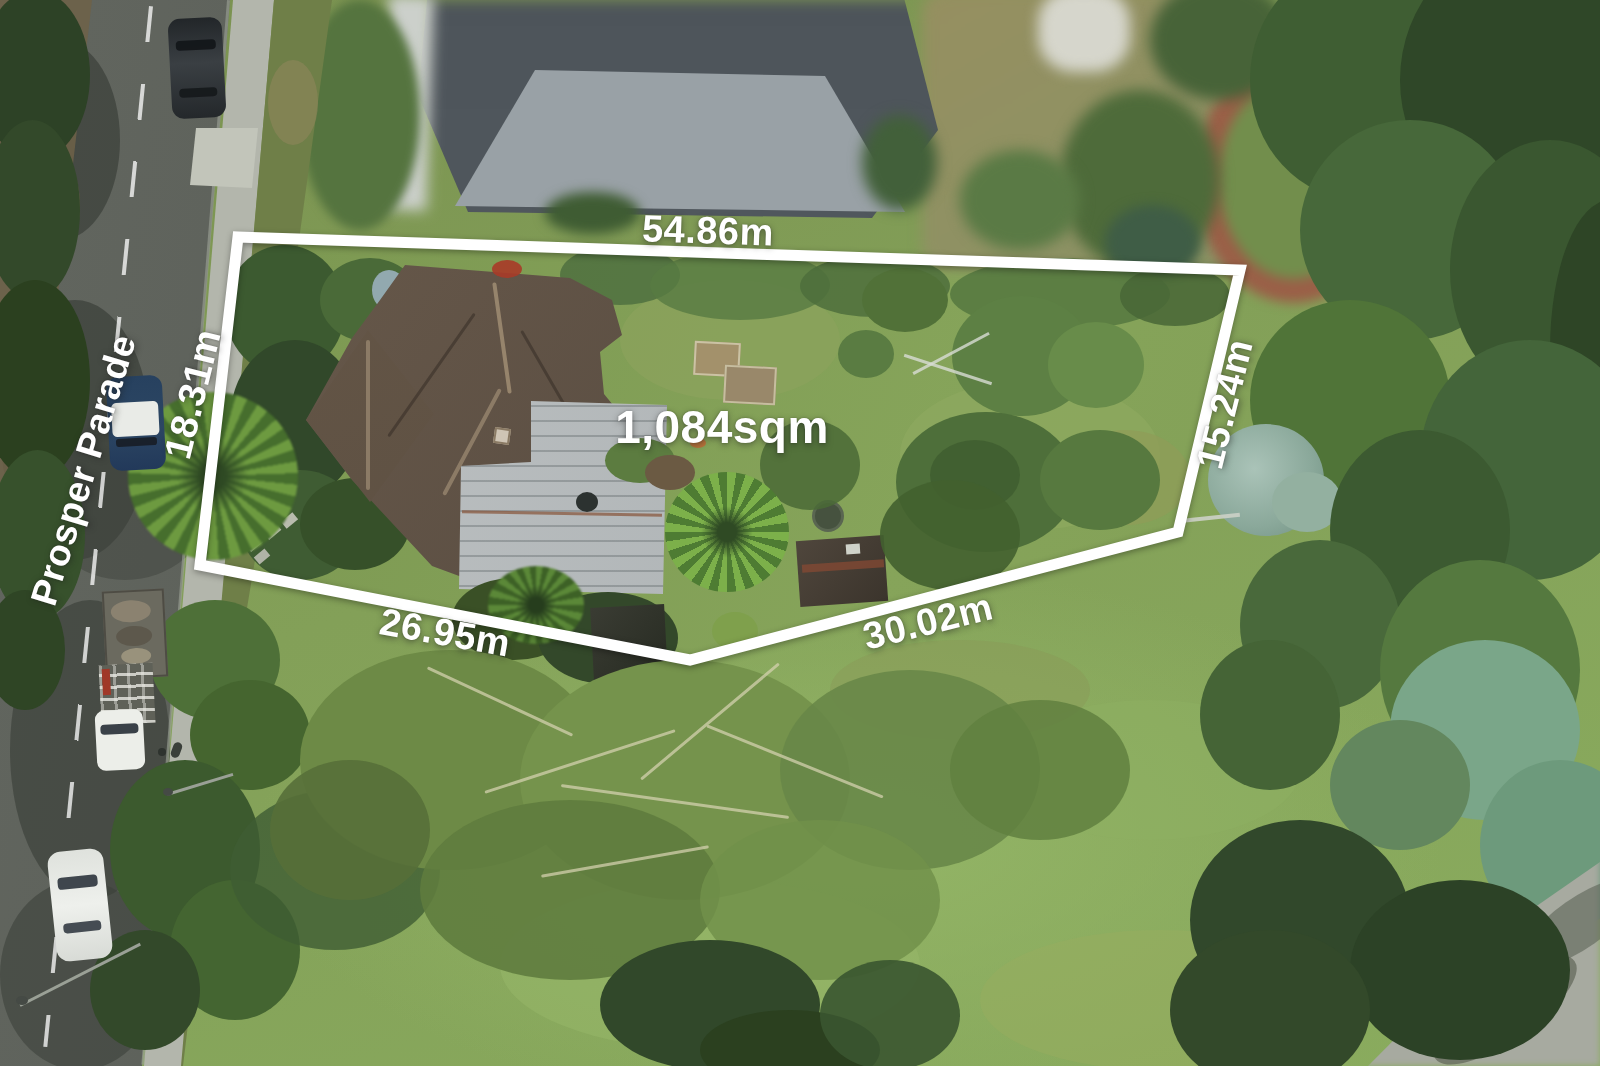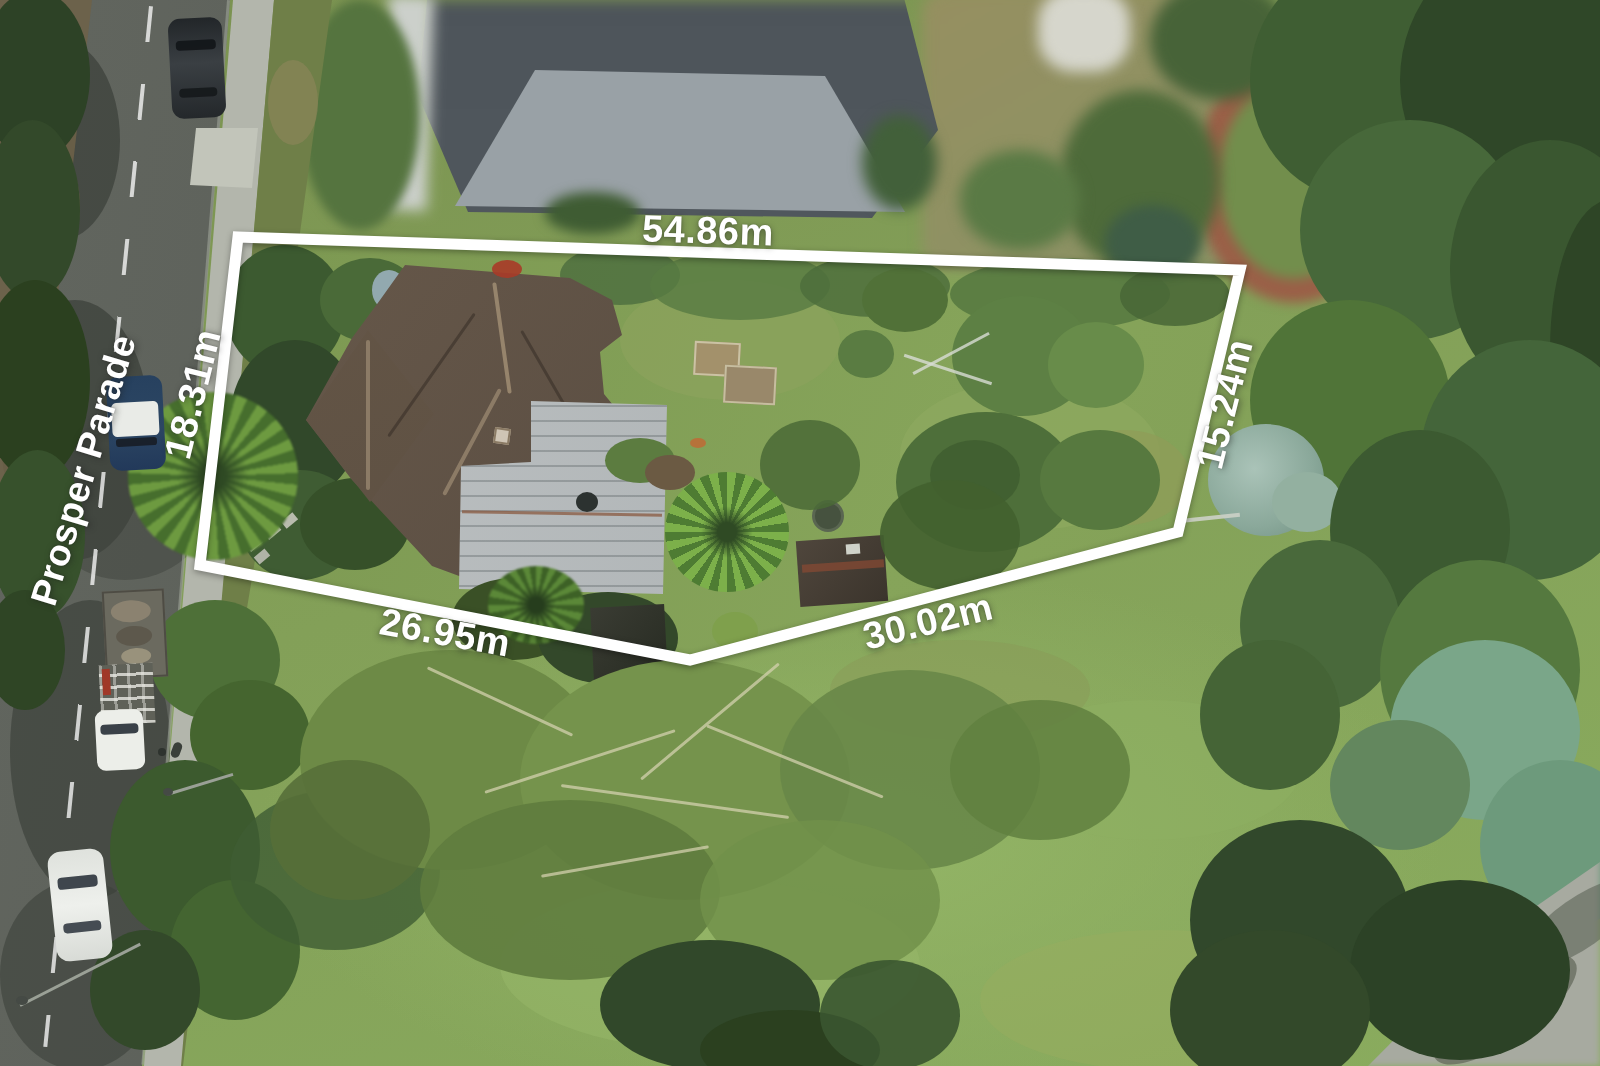--- a/index.html
+++ b/index.html
@@ -215,16 +215,17 @@
 
   <svg class="abs" width="1600" height="1066" viewBox="0 0 1600 1066" style="left:0;top:0;filter:drop-shadow(0 2px 3px rgba(0,0,0,.35));">
     <polygon points="238,237 1240,270 1178,532 690,660 200,565" fill="none" stroke="#ffffff" stroke-width="11" stroke-linejoin="miter"></polygon>
   </svg>
 
   <div class="label" style="left:708px;top:231px;font-size:38px;transform:translate(-50%,-50%) rotate(1.9deg);">54.86m</div>
   <div class="label" style="left:193px;top:394px;font-size:38px;transform:translate(-50%,-50%) rotate(-76deg);">18.31m</div>
   <div class="label" style="left:1225px;top:404px;font-size:38px;transform:translate(-50%,-50%) rotate(-76deg);">15.24m</div>
   <div class="label" style="left:445px;top:633px;font-size:38px;transform:translate(-50%,-50%) rotate(10deg);">26.95m</div>
   <div class="label" style="left:928px;top:622px;font-size:38px;transform:translate(-50%,-50%) rotate(-14deg);">30.02m</div>
+  <div class="label" style="left:722px;top:427px;font-size:46px;transform:translate(-50%,-50%);">1,084sqm</div>
   <div class="label" style="left:84px;top:470px;font-size:37px;transform:translate(-50%,-50%) rotate(-73deg);">Prosper Parade</div>
 
 
 </div>
 
 </body></html>

